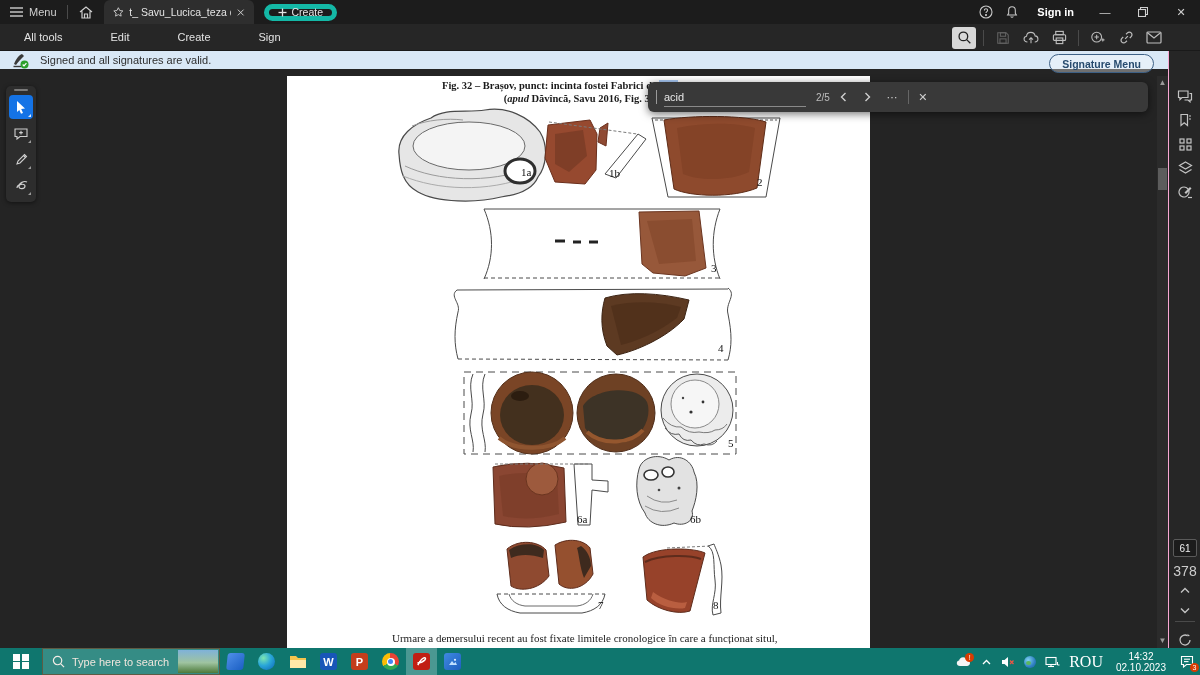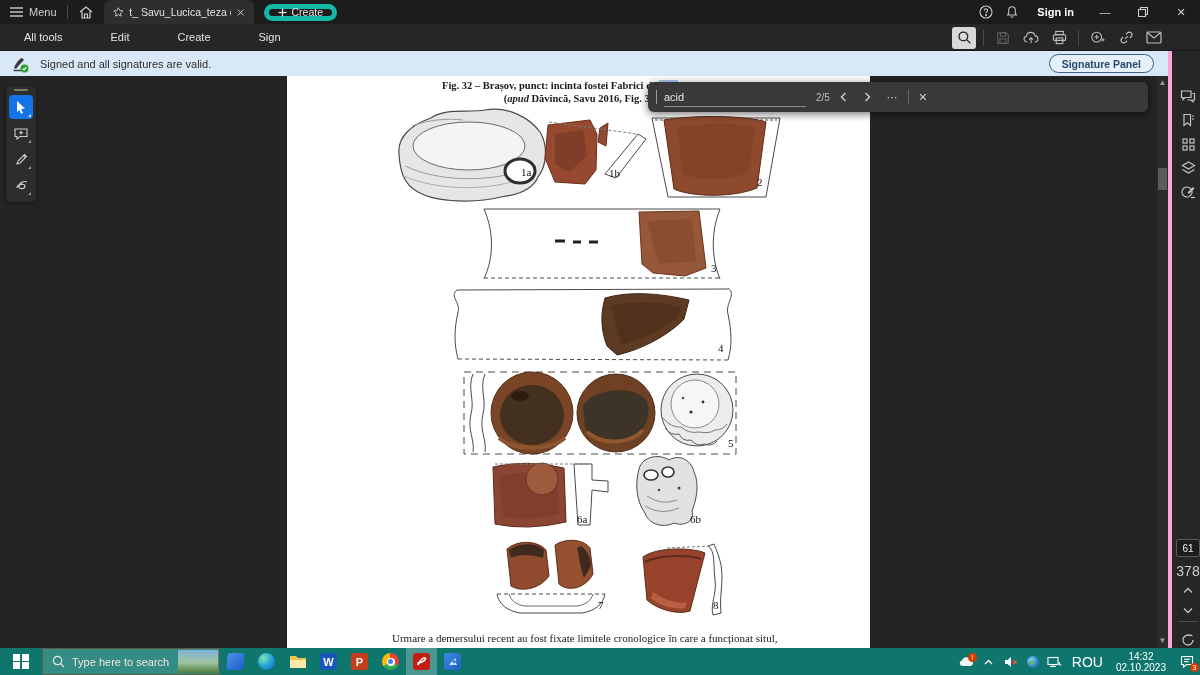--- a/index.html
+++ b/index.html
@@ -24,21 +24,21 @@
   
   .toolbar { position:absolute; left:0; top:24px; width:1200px; height:27px; background:#262626; display:flex; align-items:center; color:#e3e3e3; font-size:11px; border-bottom:1px solid #1a1a1a; }
   .tool-tab { padding:0 24px; height:100%; display:flex; align-items:center; }
   .toolbar-right { position:absolute; right:34px; top:0; height:27px; display:flex; align-items:center; gap:4px; }
   .icon-btn { width:24px; height:22px; display:flex; align-items:center; justify-content:center; color:#bdbdbd; border-radius:3px; }
   .icon-btn.active { background:#d8d8d8; color:#222; }
   .icon-btn.disabled { color:#636363; }
   .v-div { width:1px; height:16px; background:#4a4a4a; margin:0 3px; }
 
   
-  .sigbar { position:absolute; left:0; top:51px; width:1168px; height:25px; background:#d9e8f6; display:flex; align-items:center; font-size:11px; color:#2e2e2e; }
+  .sigbar { position:absolute; left:0; top:51px; width:1168px; height:18px; background:#d9e8f6; display:flex; align-items:center; font-size:11px; color:#2e2e2e; }
   .sig-icon { margin:0 10px 0 12px; position:relative; width:18px; height:16px; }
   .sigpanel-btn { position:absolute; right:14px; top:3px; height:19px; padding:0 12px; border:1.5px solid #3e6186; border-radius:10px; color:#274b6e; font-weight:bold; font-size:10.5px; display:flex; align-items:center; background:rgba(255,255,255,0.35); }
 
   
   .main { position:absolute; left:0; top:76px; width:1200px; height:572px; background:#242424; }
   .page { position:absolute; left:287px; top:0; width:583px; height:572px; background:#ffffff; }
 
   .pdf-caption { position:absolute; left:0; top:4px; width:583px; text-align:center; font-family:"Liberation Serif", serif; font-weight:bold; font-size:10.5px; color:#1a1a1a; line-height:12.5px; }
   .hl { background:#a9c9f5; }
   .pdf-body { position:absolute; left:105px; top:556px; width:402px; font-family:"Liberation Serif", serif; font-size:11px; color:#1a1a1a; text-align:justify; }
@@ -62,42 +62,42 @@
   .sp-btn { width:20px; height:20px; display:flex; align-items:center; justify-content:center; color:#cfcfcf; margin-left:4px; }
   .sp-div { width:1px; height:14px; background:#666; margin-left:6px; }
 
   
   .scrollbar { position:absolute; left:1157px; top:0; width:11px; height:572px; background:#2b2b2b; }
   .sb-up { position:absolute; left:0; top:2px; width:11px; height:10px; color:#9a9a9a; font-size:8px; text-align:center; line-height:10px; }
   .sb-thumb { position:absolute; left:1px; top:92px; width:9px; height:22px; background:#5c5c5c; }
   .sb-down { position:absolute; left:0; bottom:2px; width:11px; height:10px; color:#9a9a9a; font-size:8px; text-align:center; line-height:10px; }
 
   
-  .rightrail { position:absolute; left:1168px; top:-25px; width:32px; height:597px; background:#262626; border-left:4px solid #f9a8d4; }
+  .rightrail { position:absolute; left:1168px; top:-25px; width:32px; height:597px; background:#262626; border-left:1px solid #f9a8d4; }
   .rr-icon { position:absolute; left:4px; width:24px; height:22px; display:flex; align-items:center; justify-content:center; color:#c3c3c3; }
   .pagebox { position:absolute; left:4px; top:488px; width:24px; height:18px; background:#1c1c1c; border:1px solid #5a5a5a; border-radius:2px; color:#eee; font-size:10px; text-align:center; line-height:16px; }
   .pagetotal { position:absolute; left:0; top:512px; width:32px; text-align:center; color:#cdcdcd; font-size:14px; }
   .rr-div { position:absolute; left:6px; top:570px; width:20px; height:1px; background:#4a4a4a; }
 
   
   .taskbar { position:absolute; left:0; top:648px; width:1200px; height:27px; background:#0f766e; display:flex; align-items:center; color:#fff; }
   .start-btn { width:42px; height:27px; display:flex; align-items:center; justify-content:center; }
   .win-logo { display:grid; grid-template-columns:7px 7px; grid-template-rows:7px 7px; gap:1.5px; }
   .win-logo div { background:#fdfdfd; }
   .tb-search { position:relative; width:178px; height:27px; background:rgba(255,255,255,0.16); border:1px solid rgba(120,60,25,.6); display:flex; align-items:center; gap:7px; padding-left:9px; font-size:11px; color:#f3ece6; }
   .tb-search input { background:transparent; border:none; outline:none; color:#f3ece6; font-size:11px; width:100px; font-family:"Liberation Sans", sans-serif; }
   .tb-search input::placeholder { color:#f0e6dd; }
   .search-thumb { position:absolute; right:1px; top:1px; width:40px; height:23px; background:linear-gradient(180deg,#7fb2d9 0%,#9fc4a0 55%,#4d7a3a 100%); }
   .task-icons { display:flex; height:27px; align-items:center; }
   .task-slot { width:31px; height:27px; display:flex; align-items:center; justify-content:center; }
   .task-slot.active { background:rgba(255,255,255,0.25); }
   .appicon { width:17px; height:17px; border-radius:3px; display:flex; align-items:center; justify-content:center; font-size:11px; font-weight:bold; color:#fff; }
   .tray { position:absolute; right:0; top:0; height:27px; display:flex; align-items:center; gap:2px; }
   .tray-icon { width:20px; height:27px; display:flex; align-items:center; justify-content:center; position:relative; color:#fff; }
-  .lang { font-size:14px; padding:0 5px; }
+  .lang { font-size:16px; padding:0 5px;font-family:Liberation Serif, serif; }
   .clock { font-size:10px; line-height:11px; text-align:center; padding:0 6px; }
   .badge { position:absolute; border-radius:50%; background:#d83b01; color:#fff; font-size:7px; width:9px; height:9px; line-height:9px; text-align:center; }
 
   svg { display:block; }
 </style>
 </head>
 <body>
 
 <div class="screen">
 
@@ -223,21 +223,21 @@
   <div class="sigbar">
     <div class="sig-icon">
       <svg width="18" height="17" viewBox="0 0 18 17">
           <path d="M2 12 C4 7 7 3 10 2 L12 4 C9 7 6 10 4 13 Z" fill="#3a3a3a"></path>
           <path d="M1.5 14.5 H9" stroke="#3a3a3a" stroke-width="1.4"></path>
           <circle cx="12.5" cy="12.5" r="4" fill="#2ca02c"></circle>
           <path d="M10.7 12.5 L12 13.8 L14.4 11.2" stroke="#fff" stroke-width="1.2" fill="none"></path>
         </svg>
     </div>
     <span>Signed and all signatures are valid.</span>
-    <div class="sigpanel-btn">Signature Panel</div>
+    <div class="sigpanel-btn">Signature Menu</div>
   </div>
 
   <div class="main">
 
     <div class="page">
       <div class="pdf-caption">
         <span>Fig. 32 – Brașov, punct: incinta fostei Fabrici de </span><span class="hl">acid</span><span> sulfuric</span><br>
         <span>(</span><i>apud</i><span> Dăvîncă, Savu 2016, Fig. 3)</span>
       </div>
 

